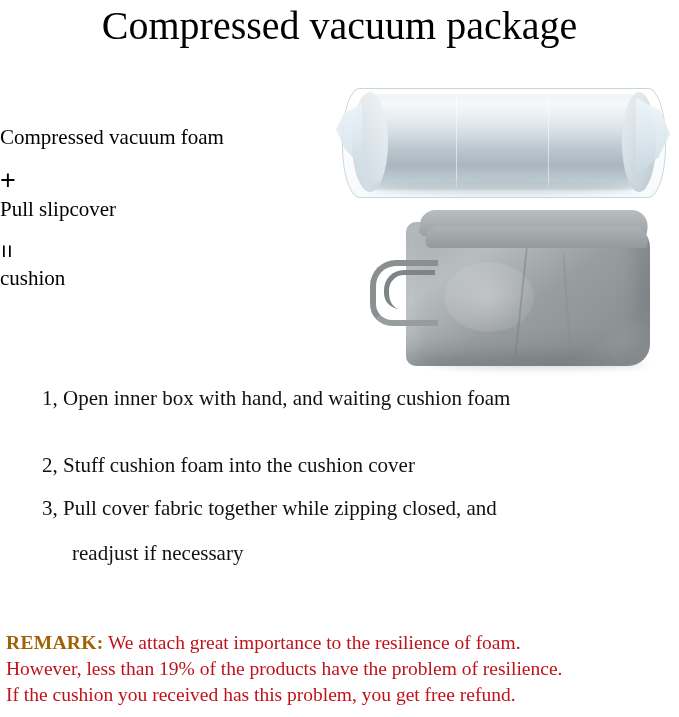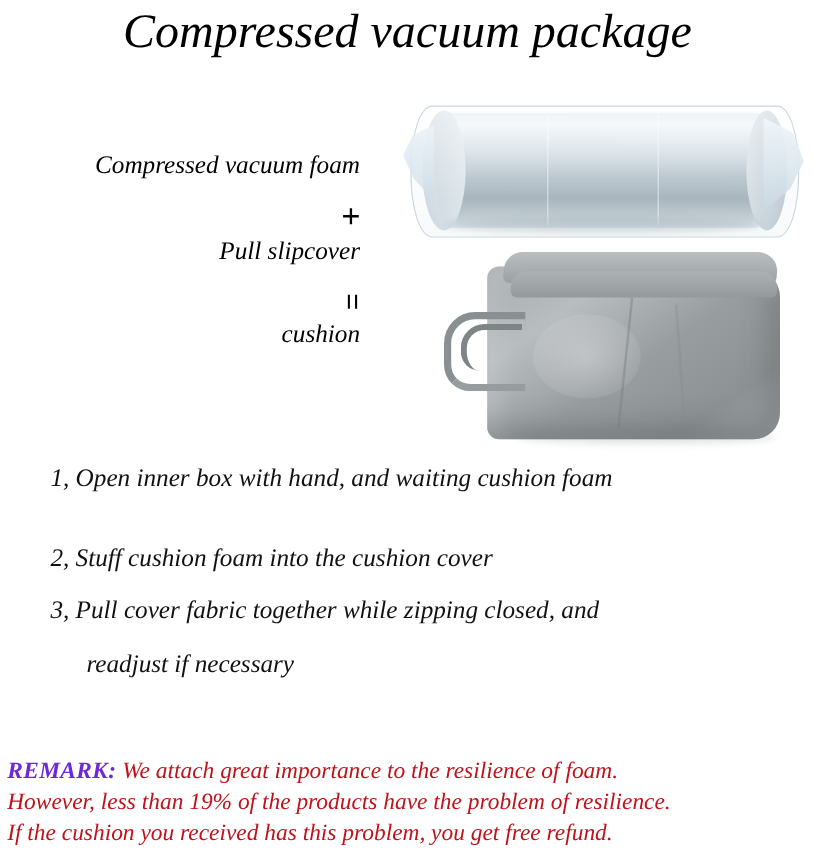--- a/index.html
+++ b/index.html
@@ -13,41 +13,40 @@
     font-family: "Liberation Serif", serif;
     color: #111111;
     overflow: hidden;
     position: relative;
   }
 
   .page {
     position: relative;
     width: 679px;
     height: 684px;
-    font-style: italic;
   }
 
   .title {
     text-align: center;
     font-family: "Liberation Serif", serif;
     font-size: 40px;
     font-weight: 400;
     line-height: 1.0;
     color: #000000;
     padding-top: 6px;
     letter-spacing: 0px;
   }
 
   
   .formula {
     position: absolute;
     left: 0px;
     top: 126px;
     width: 300px;
-    text-align: right;
+    text-align: left;
   }
   .formula-line {
     font-size: 21px;
     color: #000000;
     line-height: 1.05;
     white-space: nowrap;
   }
   .formula-op {
     font-size: 27px;
     line-height: 1.35;
@@ -289,21 +288,21 @@
     position: absolute;
     left: 6px;
     top: 630px;
     width: 666px;
     color: #c0121a;
     font-size: 19.5px;
     line-height: 1.33;
   }
   .remark-label {
     font-weight: bold;
-    color: #6d28d9;
+    color: #a16207;
     letter-spacing: 0.3px;
   }
   .remark-line { white-space: nowrap; }
 </style>
 </head>
 <body>
 
 <div class="page">
 
   <div class="title">Compressed vacuum package</div>

